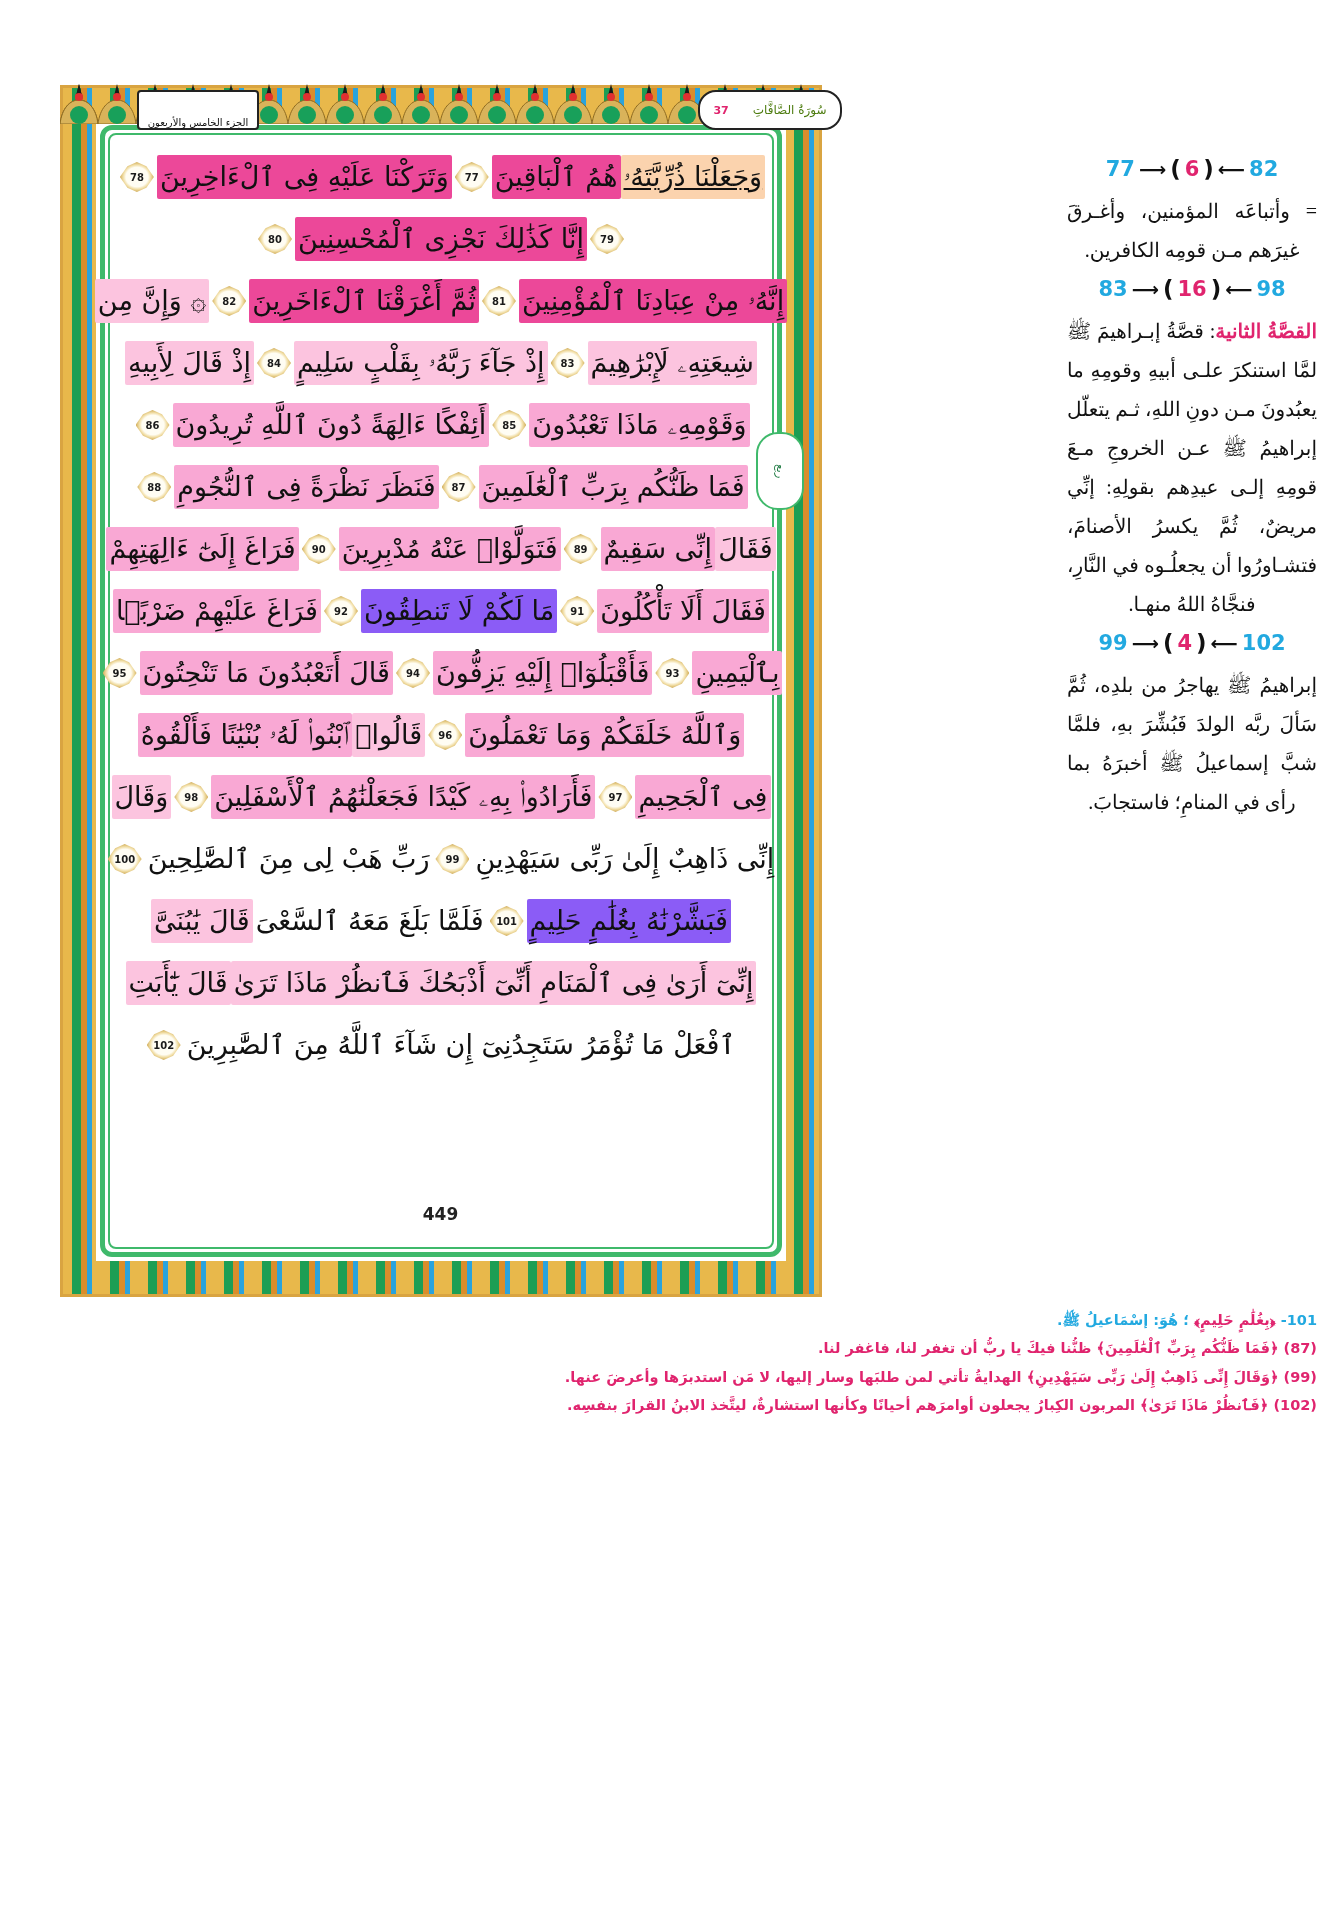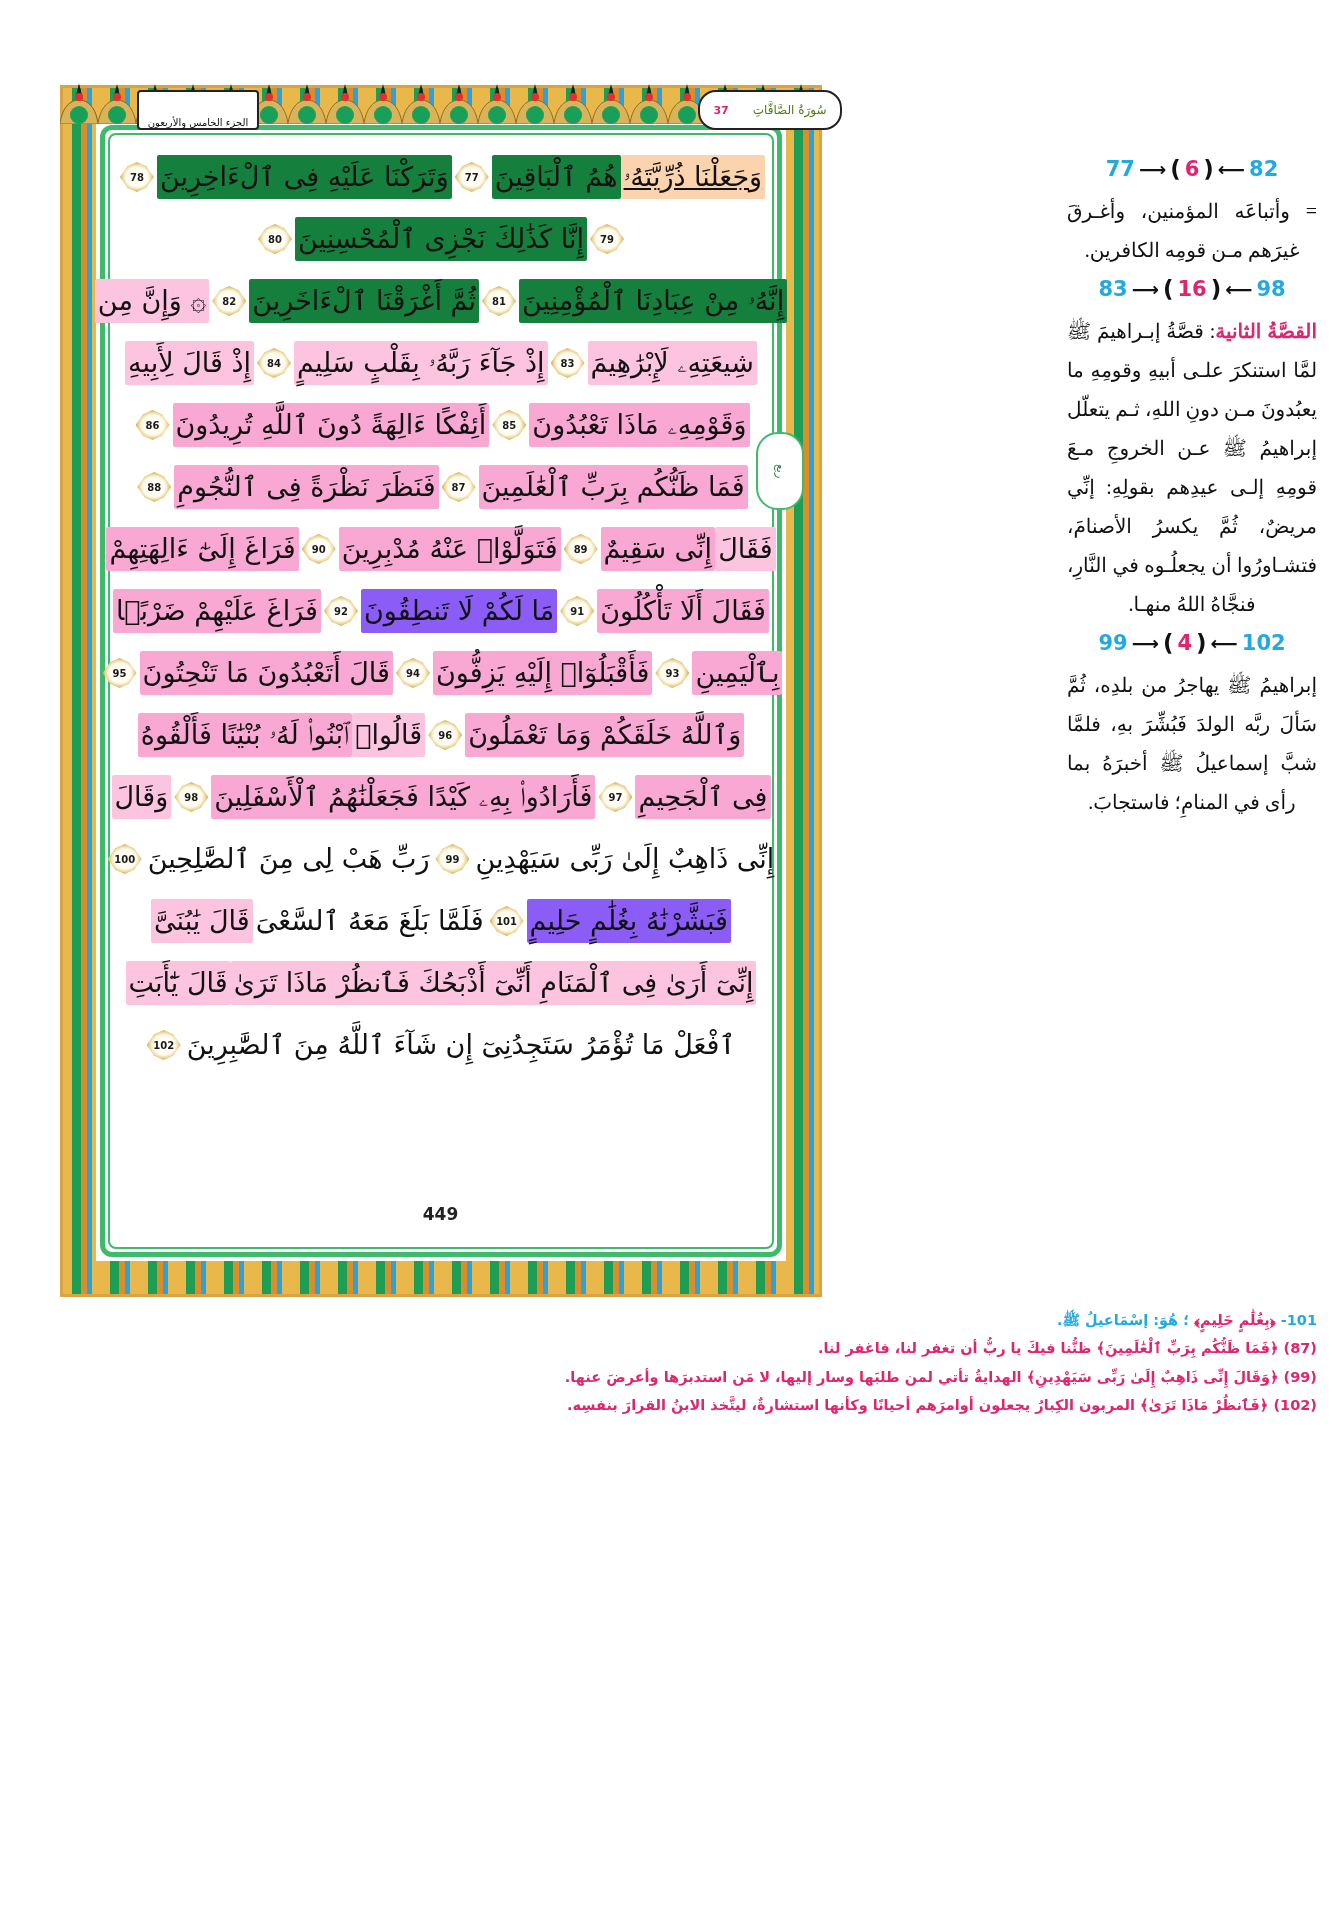--- a/index.html
+++ b/index.html
@@ -74,21 +74,21 @@
     padding:6px 10px 0 10px;box-sizing:border-box;
     direction:rtl;
   }
   .aline{
     display:flex;flex-direction:row;align-items:center;justify-content:center;
     height:62px;white-space:nowrap;direction:rtl;
     font-size:27px;color:#111;
     font-family:"DejaVu Sans","Liberation Serif",serif;
   }
   .seg{padding:2px 3px;border-radius:2px;line-height:1.5;}
-  .hl-yellow{background:#15803d;}
+  .hl-yellow{background:#ec4899;}
   .hl-pink{background:#fcc4df;}
   .hl-blue{background:#f9a8d4;}
   .hl-peach{background:#fbd3ae;text-decoration:underline;}
   .hl-gray{background:#8b5cf6;}
   .hl-none{background:transparent;}
 
   .ayah{
     display:inline-flex;align-items:center;justify-content:center;
     width:34px;height:30px;margin:0 3px;flex:none;
     font-size:10px;color:#1b1b1b;font-weight:bold;

